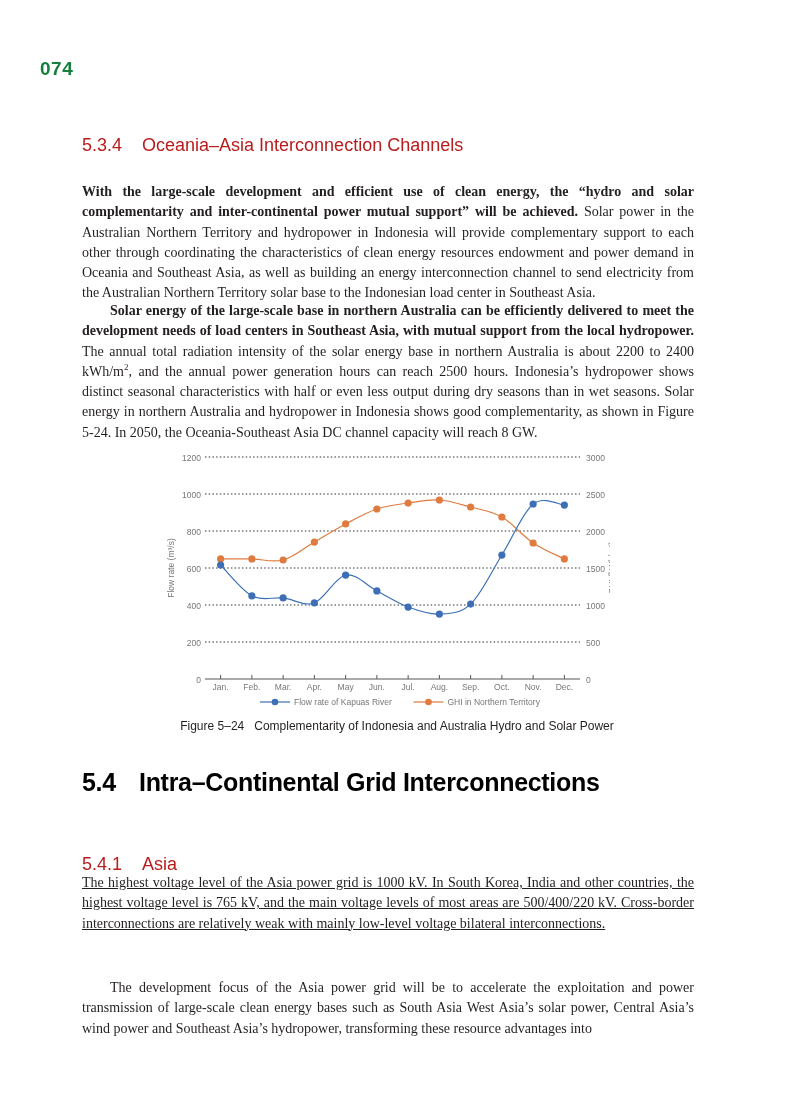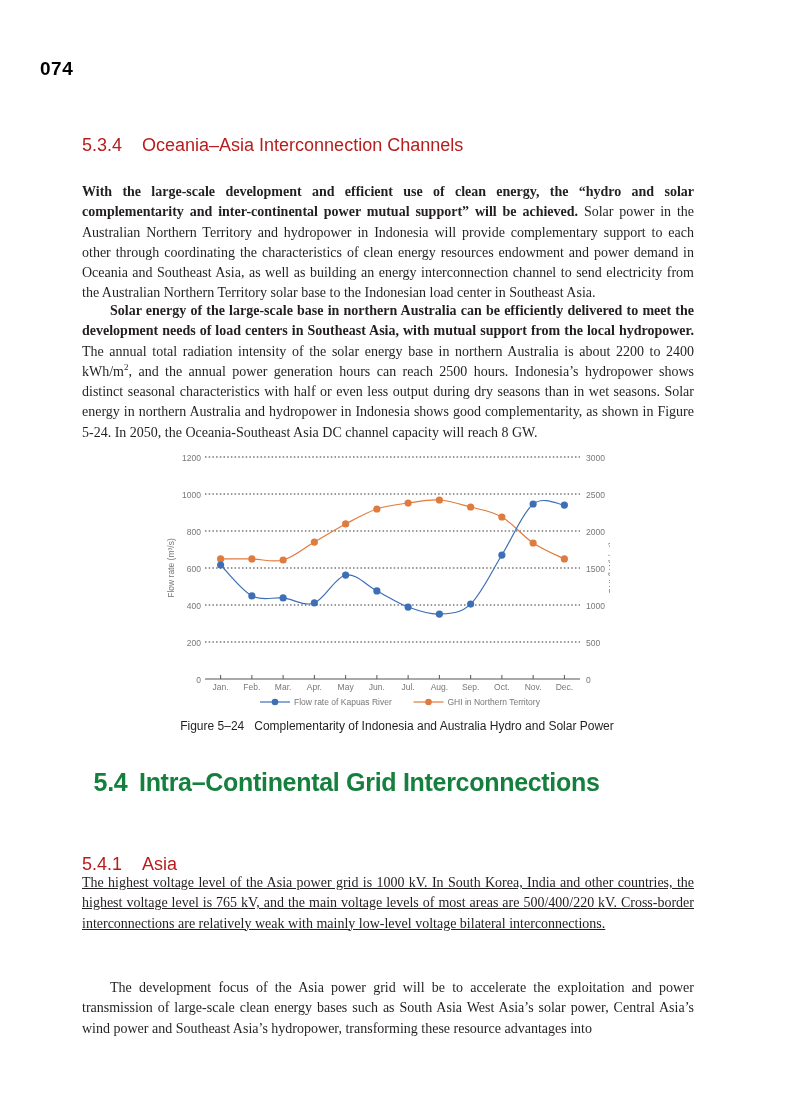--- a/index.html
+++ b/index.html
@@ -1,20 +1,20 @@
 <!DOCTYPE html>
 <html><head>
 <meta charset="utf-8">
 <style>
   html, body { margin:0; padding:0; background:#ffffff; }
   body { width:794px; height:1101px; position:relative; overflow:hidden; font-family:"Liberation Serif", serif; color:#231f20; }
-  .page-num { position:absolute; left:40px; top:58px; font-family:"Liberation Sans", sans-serif; font-weight:bold; font-size:19px; color:#000000; letter-spacing:0.5px; }
+  .page-num { position:absolute; left:40px; top:58px; font-family:"Liberation Sans", sans-serif; font-weight:bold; font-size:19px; color:#15803d; letter-spacing:0.5px; }
   .h3 { position:absolute; left:82px; font-family:"Liberation Sans", sans-serif; font-size:18px; color:#b91c1c; }
   .h3 .num { display:inline-block; width:60px; }
-  .h2 { position:absolute; left:82px; top:768px; font-family:"Liberation Sans", sans-serif; font-weight:bold; font-size:25px; color:#15803d; letter-spacing:-0.3px;text-align:center; }
+  .h2 { position:absolute; left:82px; top:768px; font-family:"Liberation Sans", sans-serif; font-weight:bold; font-size:25px; color:#000000; letter-spacing:-0.3px; }
   .h2 .num { display:inline-block; width:57px; }
   .para { position:absolute; left:82px; width:612px; font-size:14px; line-height:20.3px; text-align:justify; }
   .para b { font-weight:bold; }
   .indent { text-indent:28px; }
   .chart { position:absolute; left:160px; top:445px; width:450px; height:270px; }
   .caption { position:absolute; left:0; width:794px; text-align:center; top:719px; font-family:"Liberation Sans", sans-serif; font-size:12px; color:#231f20; }
   .caption .fig { margin-right:10px; }
   svg text { font-family:"Liberation Sans", sans-serif; }
 </style>
 </head>

